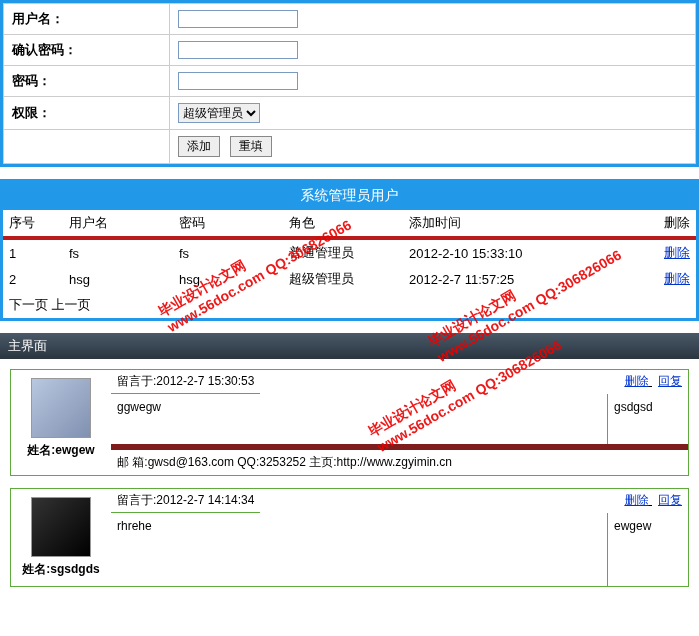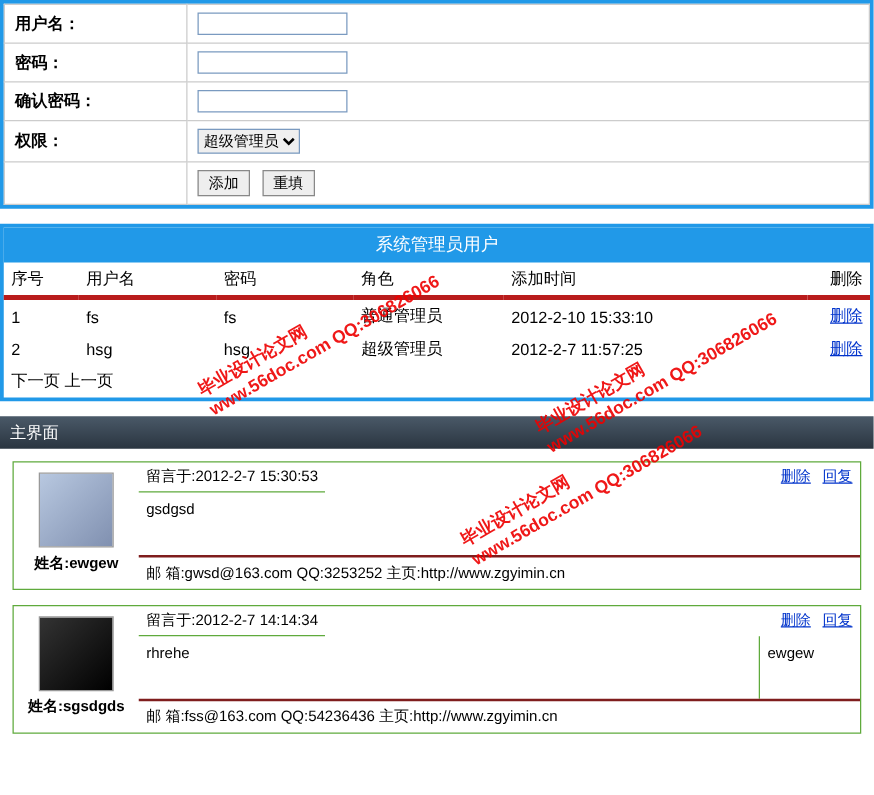--- a/index.html
+++ b/index.html
@@ -3,46 +3,46 @@
   <meta charset="utf-8">
   <style>
     * { margin: 0; padding: 0; box-sizing: border-box; }
     body { font-family: Arial, sans-serif; font-size: 12px; background: #fff; width: 699px; }
     
     .panel { border: 3px solid #2199e8; margin-bottom: 12px; }
     .panel-header { background: #2199e8; color: #fff; text-align: center; padding: 5px; font-size: 14px; }
     
     .form-table { width: 100%; border-collapse: collapse; }
     .form-table td { border: 1px solid #ccc; padding: 6px 8px; font-size: 13px; }
-    .form-table .label-cell { width: 146px; font-weight: bold; }
+    .form-table .label-cell { width: 166px; font-weight: bold; }
     .form-table input[type="text"], .form-table input[type="password"] { border: 1px solid #7a9ac0; width: 120px; height: 18px; }
     .form-table select { border: 1px solid #7a9ac0; height: 20px; font-size: 12px; }
     .form-table button { border: 1px solid #888; background: #eee; padding: 1px 8px; margin-right: 6px; font-size: 12px; }
     
     .data-table { width: 100%; border-collapse: collapse; }
     .data-table td, .data-table th { text-align: left; padding: 4px 6px; font-size: 13px; font-weight: normal; }
     .data-table .header-row { border-bottom: 4px solid #b91c1c; }
     .data-table a { color: #0033cc; text-decoration: underline; }
     .pager-row td { padding: 4px 6px; font-size: 13px; }
     
     .main-bar { background: linear-gradient(#4a5968, #2a3540); color: #fff; padding: 4px 8px; font-size: 13px; margin-top: 8px; }
     
     .msg-container { padding: 10px; }
     .msg-box { border: 1px solid #5faa3c; margin-bottom: 12px; display: flex; }
     .msg-avatar { width: 100px; padding: 8px; display: flex; flex-direction: column; align-items: center; font-weight: bold; }
     .msg-avatar .avatar-img { width: 60px; height: 60px; border: 1px solid #999; background: #ddd; display: flex; align-items: center; justify-content: center; font-size: 10px; color: #666; }
     .msg-right { flex: 1; display: flex; flex-direction: column; }
     .msg-top { display: flex; }
     .msg-time { border: 1px solid #5faa3c; border-top: none; border-left: none; padding: 3px 6px; border-right: none; flex: 0 0 auto; }
-    .msg-actions { margin-left: auto; padding: 3px 6px; }
+    .msg-actions { margin-left: auto; padding: 3px 6px; text-decoration: underline; }
     .msg-actions a { color: #0033cc; text-decoration: underline; margin-left: 6px; }
     .msg-body { display: flex; flex: 1; min-height: 50px; }
     .msg-content { flex: 1; padding: 6px; border-right: 1px solid #5faa3c; }
     .msg-side { width: 80px; padding: 6px; }
-    .msg-footer { border-top: 2px solid #7f1d1d; padding: 4px 6px; font-size: 12px; }
+    .msg-footer { border-top: 6px solid #7f1d1d; padding: 4px 6px; font-size: 12px; }
     .msg-name { padding: 4px 0 0 0; font-size: 12px; text-align: center; }
     
     .bottom-pager { text-align: center; padding: 10px; font-size: 12px; }
     
     .watermark { position: absolute; color: #e00; font-weight: bold; transform: rotate(-30deg); pointer-events: none; opacity: 0.9; font-size: 14px; line-height: 1.3; }
     .wm1 { top: 250px; left: 150px; }
     .wm2 { top: 280px; left: 420px; }
     .wm3 { top: 370px; left: 360px; }
     
     .container { position: relative; }
@@ -52,25 +52,25 @@
 <div class="container">
 
 <div class="panel">
   <table class="form-table">
     <tbody>
           <tr>
       <td class="label-cell">用户名：</td>
       <td><input type="text" style=""></td>
     </tr>
     <tr>
-      <td class="label-cell">密码：</td>
+      <td class="label-cell">确认密码：</td>
       <td><input type="password" style=""></td>
     </tr>
     <tr>
-      <td class="label-cell">确认密码：</td>
+      <td class="label-cell">密码：</td>
       <td><input type="password" style=""></td>
     </tr>
     <tr>
       <td class="label-cell">权限：</td>
       <td>
         <select>
           <option>超级管理员</option>
         </select>
       </td>
     </tr>
@@ -131,20 +131,21 @@
     </div>
     <div class="msg-right">
       <div class="msg-top">
         <div class="msg-time">留言于:2012-2-7 15:30:53</div>
         <div class="msg-actions">
           <a href="#">删除</a>
           <a href="#">回复</a>
         </div>
       </div>
       <div class="msg-body">
+        <div class="msg-content">ggwegw</div>
         <div class="msg-side">gsdgsd</div>
       </div>
       <div class="msg-footer">邮 箱:gwsd@163.com    QQ:3253252    主页:http://www.zgyimin.cn</div>
     </div>
   </div>
 
   <div class="msg-box">
     <div class="msg-avatar">
       <div class="avatar-img" style="background:linear-gradient(135deg,#333,#000)"></div>
       <div class="msg-name">姓名:sgsdgds</div>
@@ -154,21 +155,20 @@
         <div class="msg-time">留言于:2012-2-7 14:14:34</div>
         <div class="msg-actions">
           <a href="#">删除</a>
           <a href="#">回复</a>
         </div>
       </div>
       <div class="msg-body">
         <div class="msg-content">rhrehe</div>
         <div class="msg-side">ewgew</div>
       </div>
-      <div class="msg-footer">邮 箱:fss@163.com    QQ:54236436    主页:http://www.zgyimin.cn</div>
     </div>
   </div>
 
 </div>
 
 <div class="bottom-pager">
   
   
   
   

